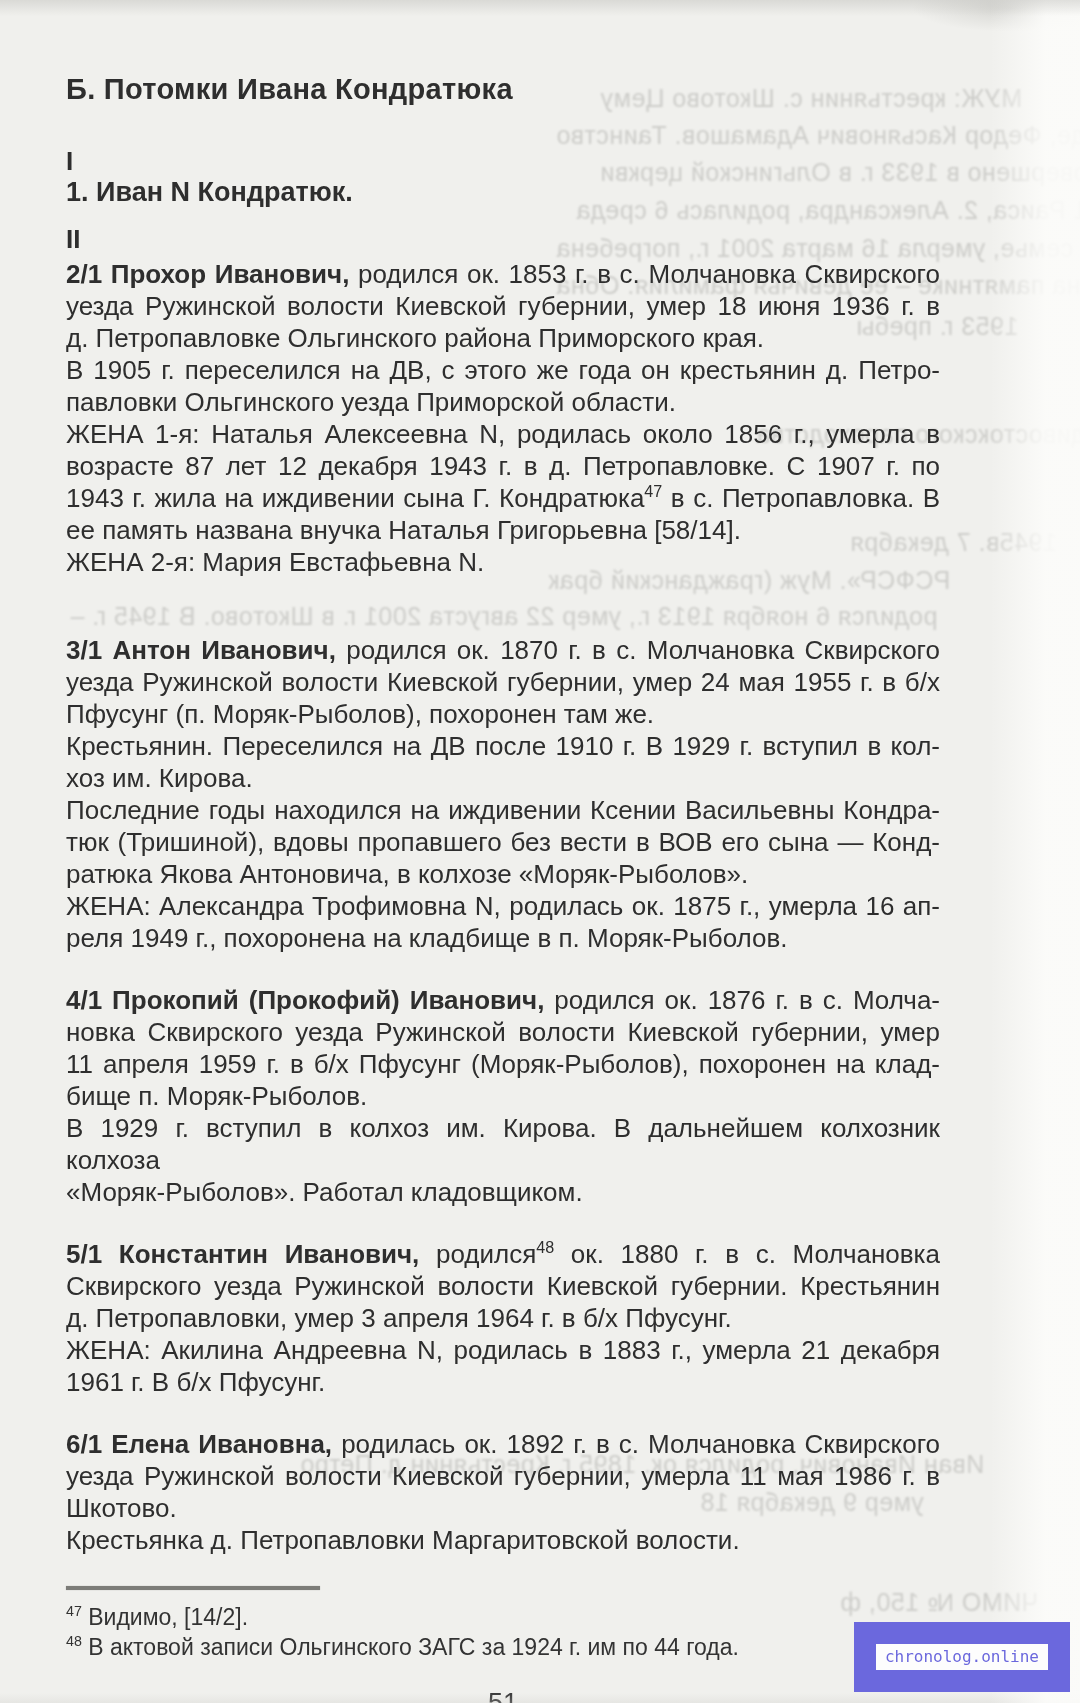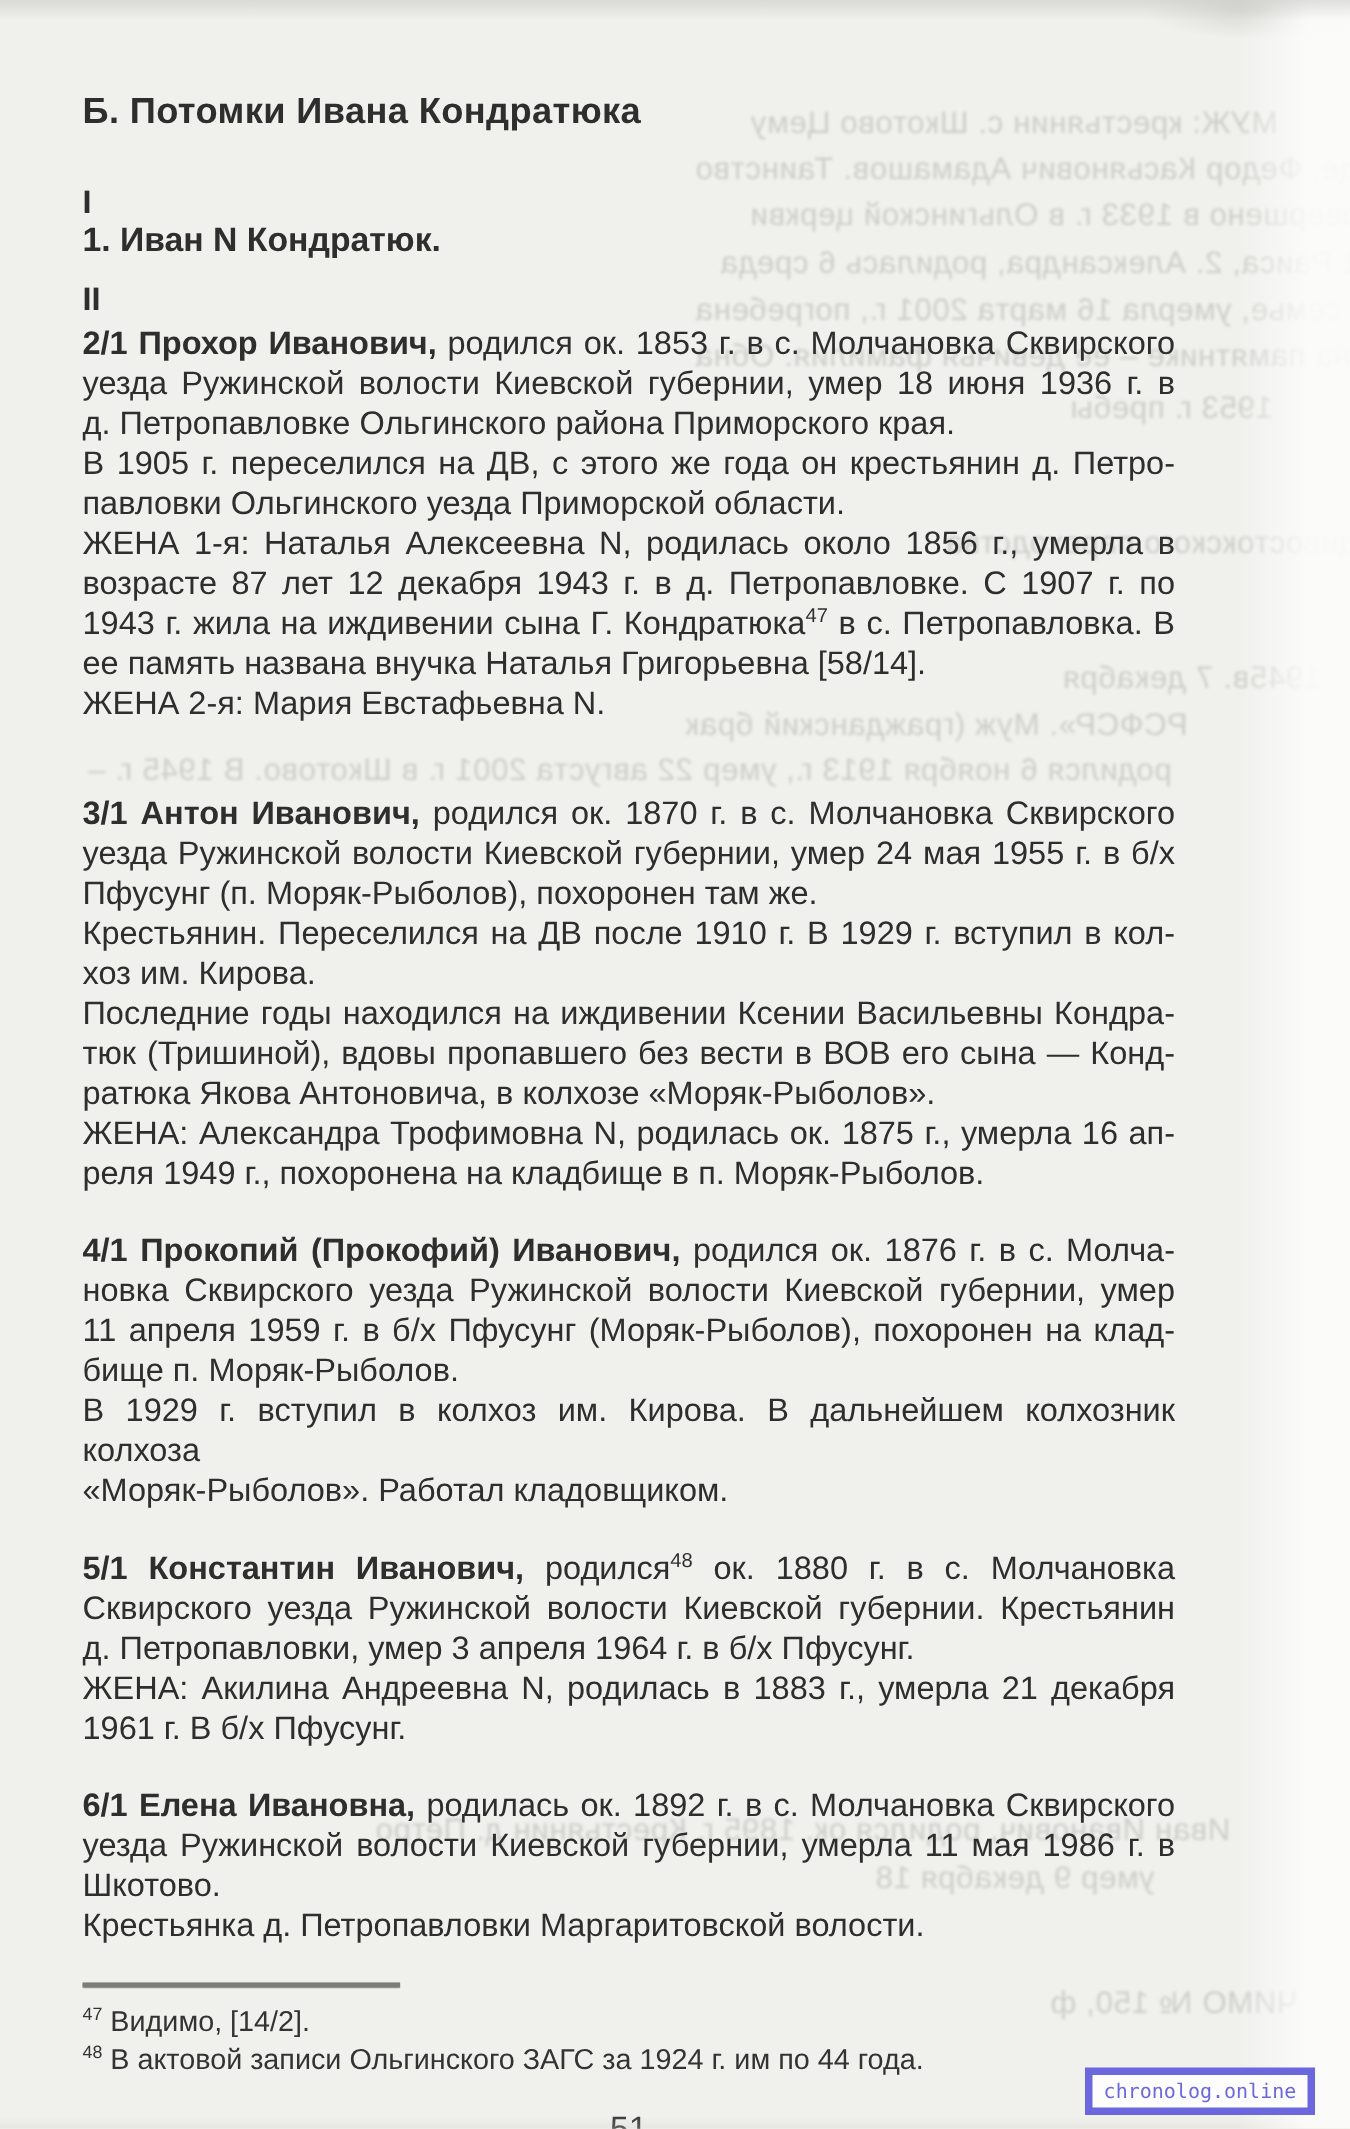--- a/index.html
+++ b/index.html
@@ -41,22 +41,22 @@
   .line b{font-weight:700;}
   .line sup,.fn sup{font-size:62%;vertical-align:super;line-height:0;}
   .fn-divider{
     width:254px;height:4px;background:#7c7c78;margin:10px 0 12px 0;
     box-shadow:0 0 1px rgba(0,0,0,.4);
   }
   .fn{font-size:23px;line-height:30px;color:#333;}
   .page-number{margin-top:26px;text-align:center;font-size:27px;line-height:30px;color:#3a3a3a;}
   
   .watermark{
-    position:absolute;right:28px;bottom:11px;z-index:4;
-    background:#6b68dd;padding:6px;
+    position:absolute;right:10px;bottom:11px;z-index:4;
+    background:#6b68dd;padding:22px;
   }
   .watermark .inner{
     background:#fdfdfd;padding:2px 9px;
     font-family:"DejaVu Sans Mono","Liberation Mono",monospace;
     font-size:16px;line-height:22px;color:#6b68dd;white-space:nowrap;
   }
 </style>
 </head>
 <body>
 

